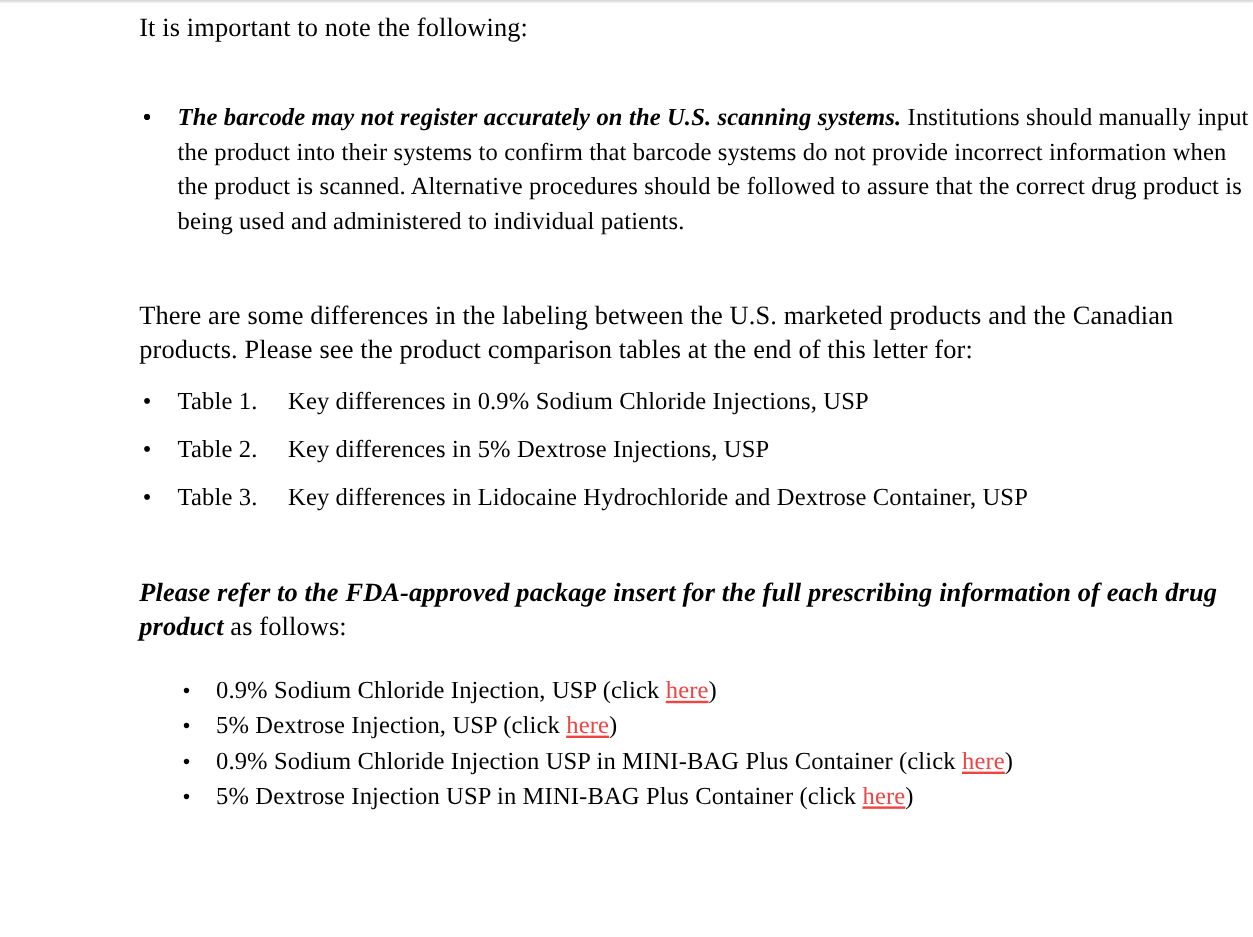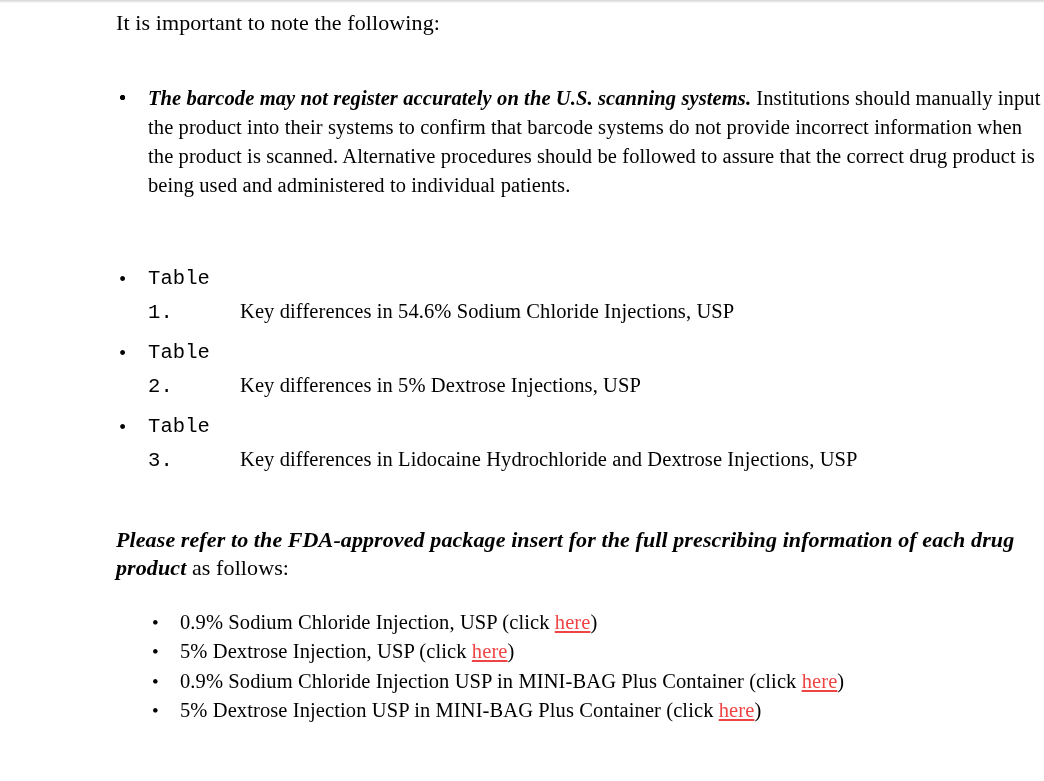--- a/index.html
+++ b/index.html
@@ -85,21 +85,20 @@
 
   
   ul.blist.tables > li {
     margin-bottom: 6px;
     line-height: 34px;
   }
   ul.blist.tables > li .bullet { line-height: 34px; }
   .tnum {
     display: inline-block;
     width: 92px;
-    font-family: Liberation Mono, monospace;
   }
 
   
   ul.blist2 {
     list-style: none;
     margin: 0;
     padding: 0;
   }
   ul.blist2 > li {
     position: relative;
@@ -145,35 +144,36 @@
         <span class="bullet">•</span>
       </li>
       <li>
         <span class="bullet">•</span>
         <b>The barcode may not register accurately on the U.S. scanning systems.</b><span> Institutions should manually input the product into their systems to confirm that barcode systems do not provide incorrect information when the product is scanned. Alternative procedures should be followed to assure that the correct drug product is being used and administered to individual patients.</span>
       </li>
     </ul>
 
     <div class="spacer-xl"></div>
 
+    <p class="para">There are some differences in the labeling between the U.S. marketed products and the Canadian products.  Please see the product comparison tables at the end of this letter for:</p>
 
     <div class="spacer-sm"></div>
 
     <ul class="blist tables">
       <li>
         <span class="bullet">•</span>
-        <span class="tnum">Table 1.</span><span>Key differences in 54.6% Sodium Chloride Injections, USP</span>
+        <span class="tnum">Table 1.</span><span>Key differences in 0.9% Sodium Chloride Injections, USP</span>
       </li>
       <li>
         <span class="bullet">•</span>
         <span class="tnum">Table 2.</span><span>Key differences in 5% Dextrose Injections, USP</span>
       </li>
       <li>
         <span class="bullet">•</span>
-        <span class="tnum">Table 3.</span><span>Key differences in Lidocaine Hydrochloride and Dextrose Injections, USP</span>
+        <span class="tnum">Table 3.</span><span>Key differences in Lidocaine Hydrochloride and Dextrose Container, USP</span>
       </li>
     </ul>
 
     <div class="spacer-lg"></div>
 
     <p class="para"><b>Please refer to the FDA-approved package insert for the full prescribing information of each drug product</b><span> as follows:</span></p>
 
     <div class="spacer-md"></div>
 
     <ul class="blist2">

